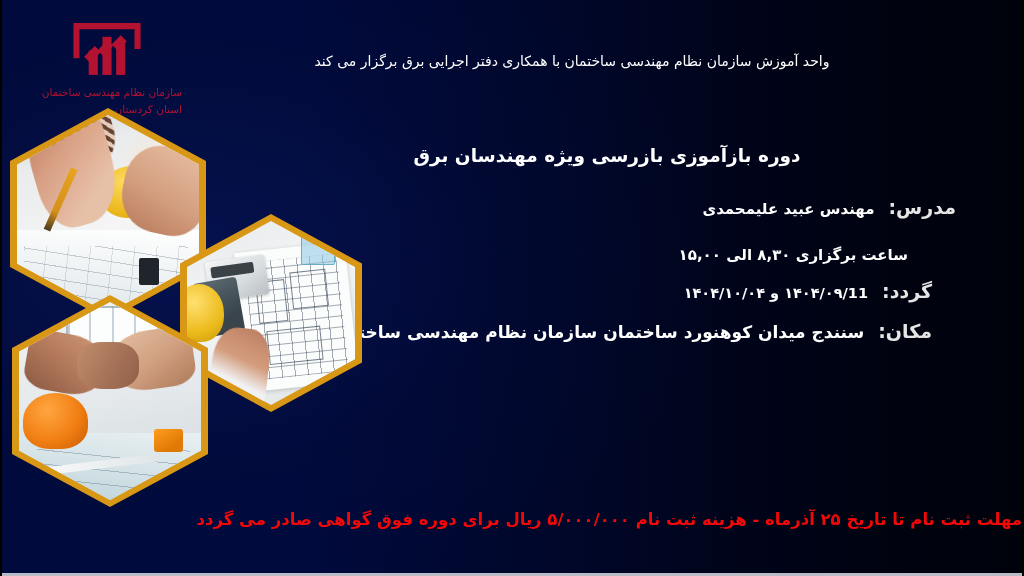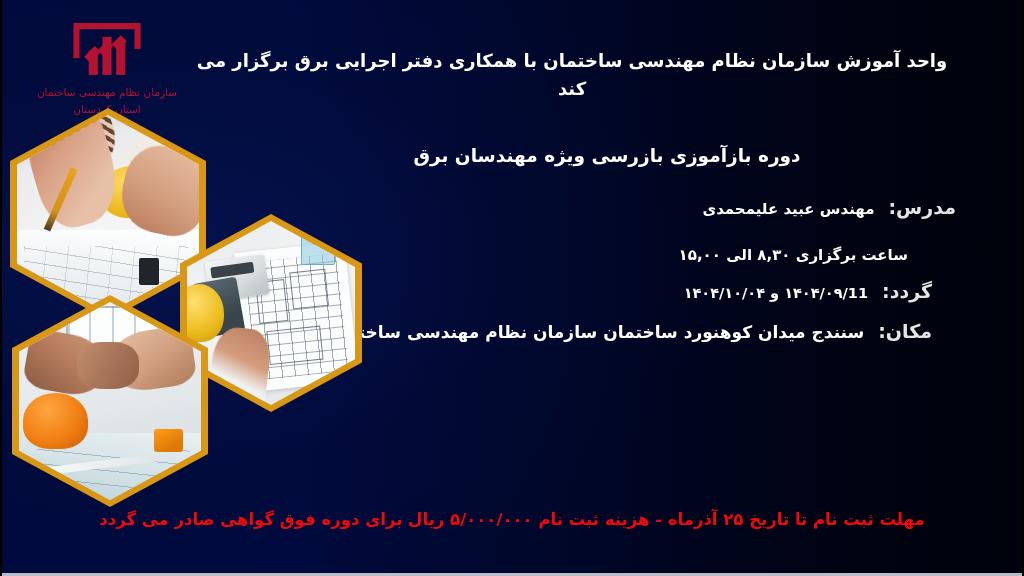--- a/index.html
+++ b/index.html
@@ -46,21 +46,20 @@
     height: 3px;
     background: #b9bcc6;
   }
 
   
   .logo-block {
     position: absolute;
     top: 20px;
     left: 30px;
     width: 150px;
-    text-align: center;
     direction: rtl;
   }
   .logo-mark {
     width: 78px;
     height: 58px;
     margin: 0 auto 6px auto;
     display: block;
   }
   .logo-line {
     color: #b31230;
@@ -72,22 +71,22 @@
   }
 
   
   .headline {
     position: absolute;
     top: 47px;
     right: 70px;
     width: 760px;
     text-align: center;
     color: #ffffff;
-    font-size: 18px;
-    font-weight: bold;
+    font-size: 14px;
+    font-weight: normal;
     line-height: 28px;
     letter-spacing: 0.1px;
     direction: rtl;
   }
   .subhead {
     position: absolute;
     top: 100px;
     right: 70px;
     width: 690px;
     text-align: center;
@@ -346,21 +345,21 @@
     position: absolute; left: 16%; bottom: 16%; width: 62%; height: 4%;
     background: linear-gradient(90deg, #f7f8f8, #dfe5e7);
     transform: rotate(-7deg);
   }
 
   
   .footer {
     position: absolute;
     left: 0; right: 0;
     top: 508px;
-    text-align: center;
+    text-align: right;
     color: #f20808;
     font-size: 16.5px;
     font-weight: bold;
     line-height: 24px;
     direction: rtl;
     letter-spacing: 0.1px;
   }
 </style>
 </head>
 <body>

